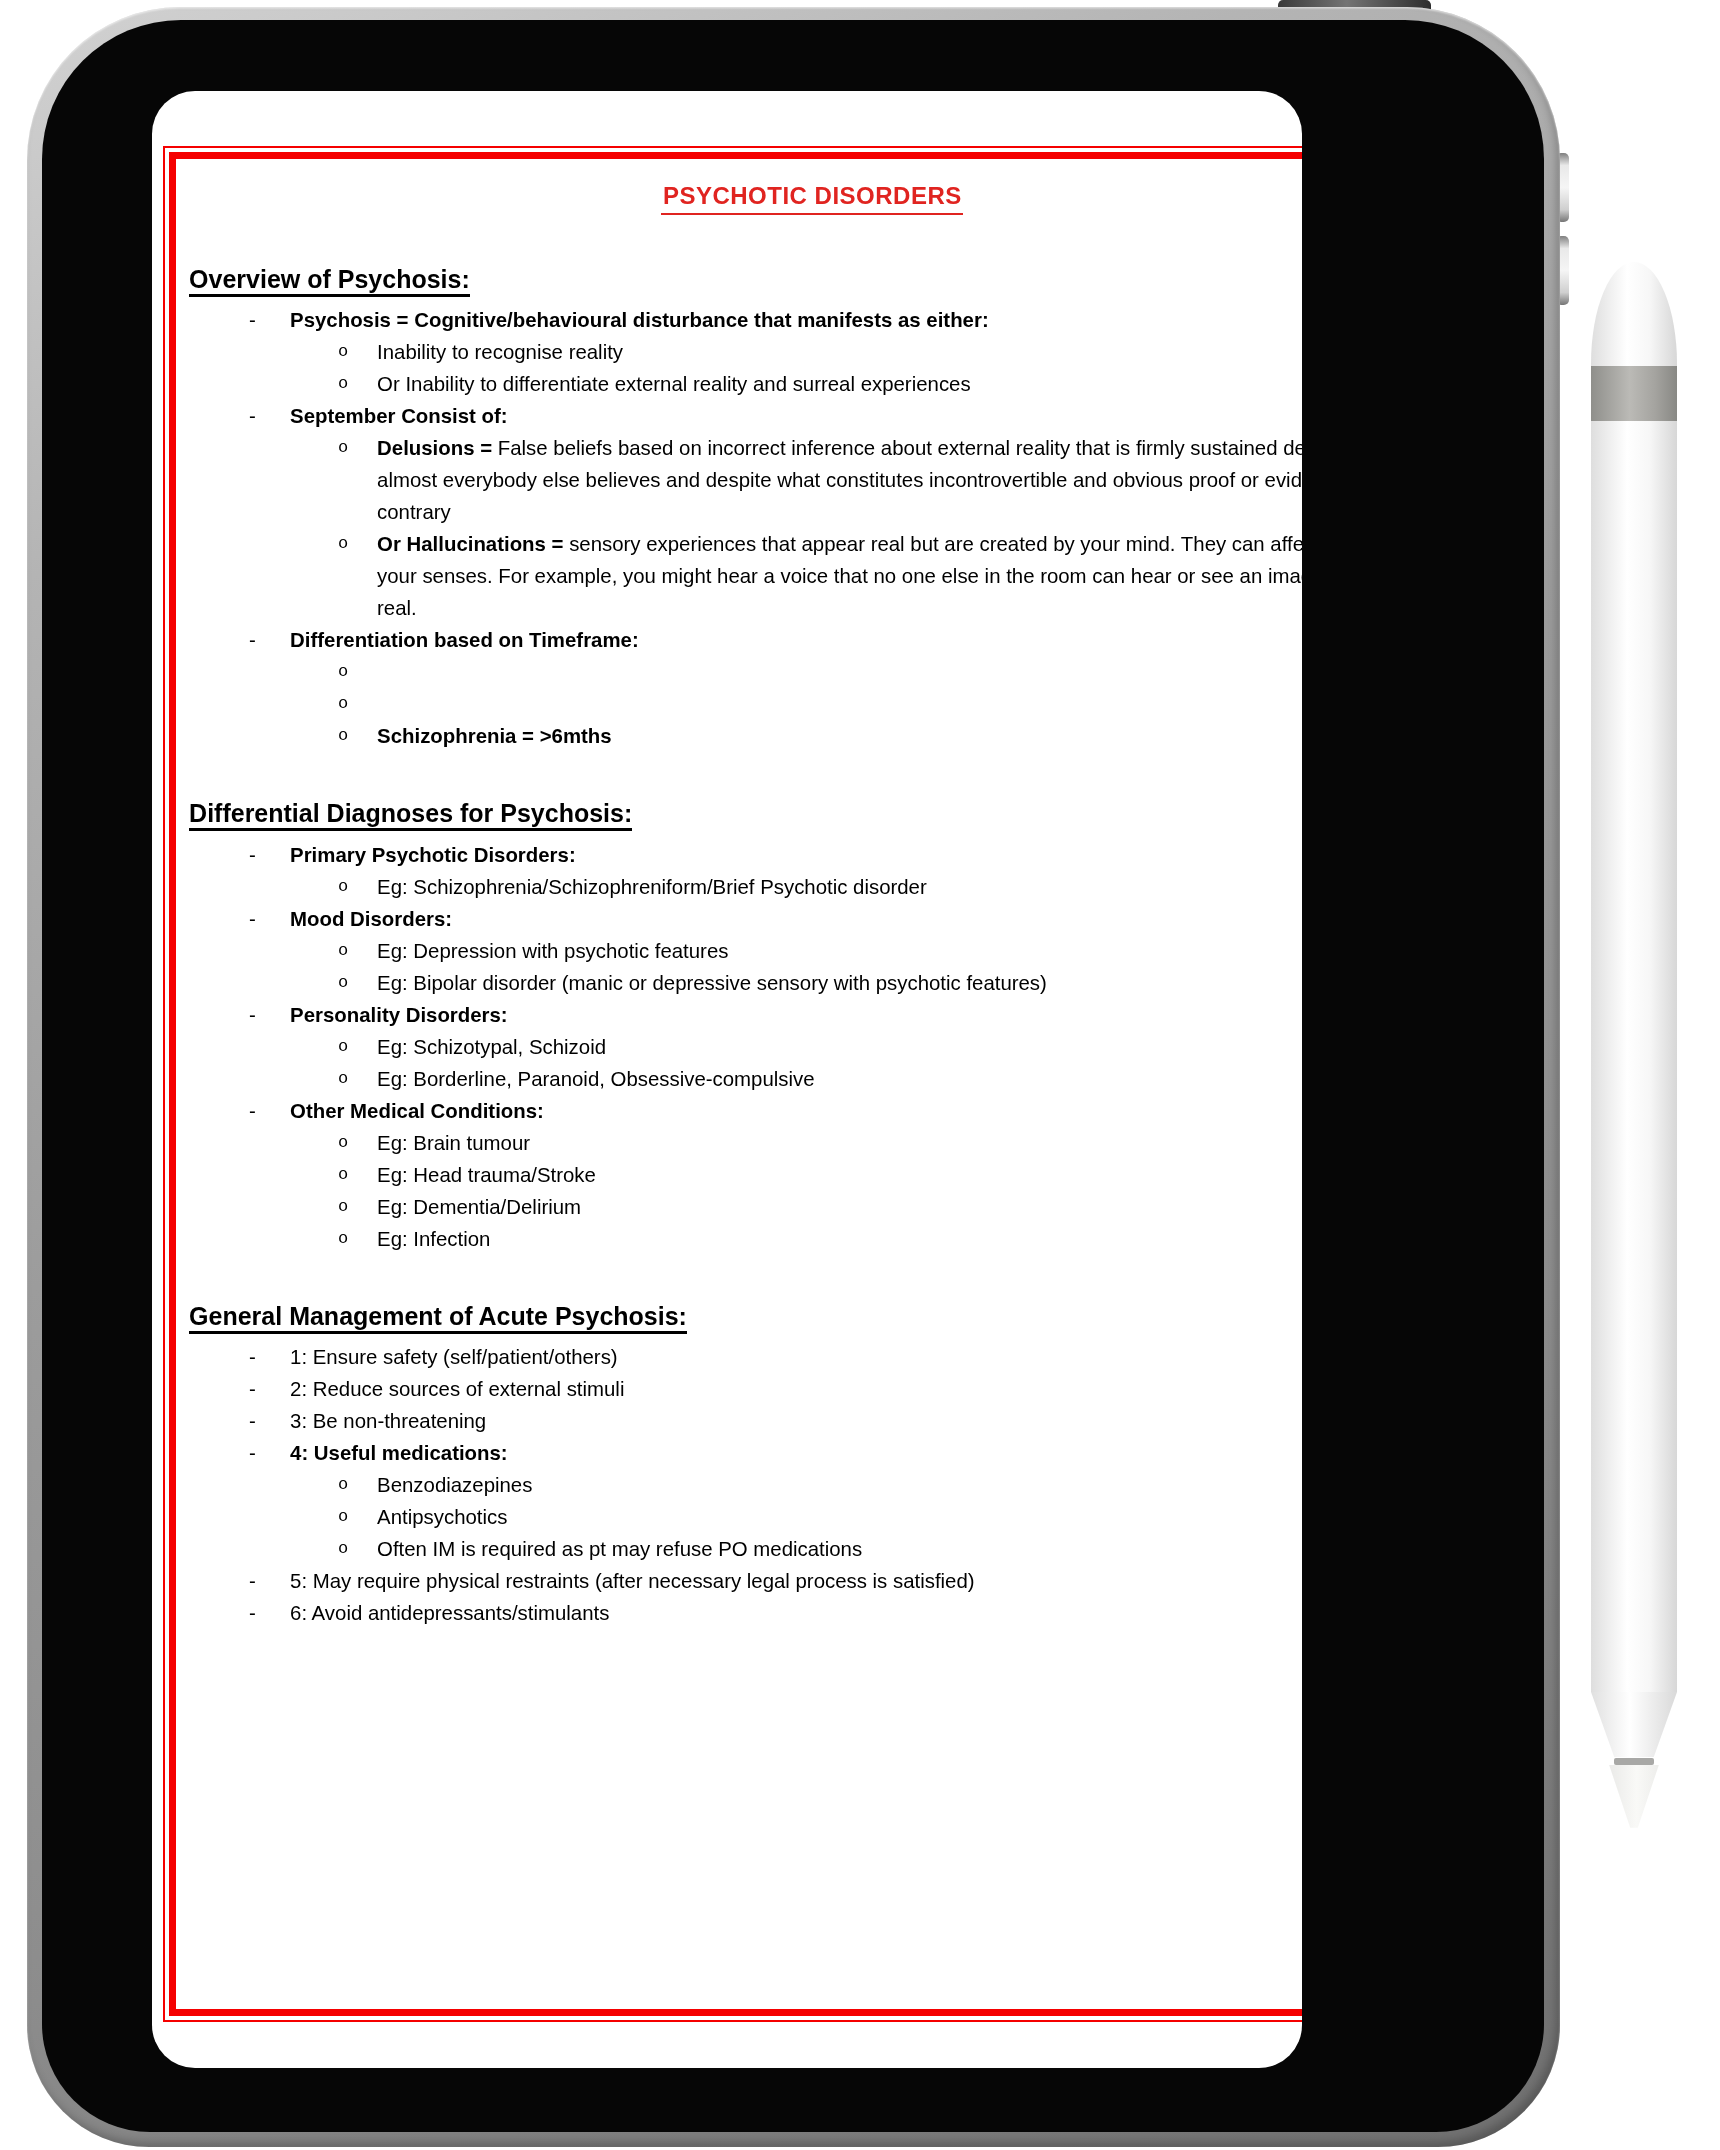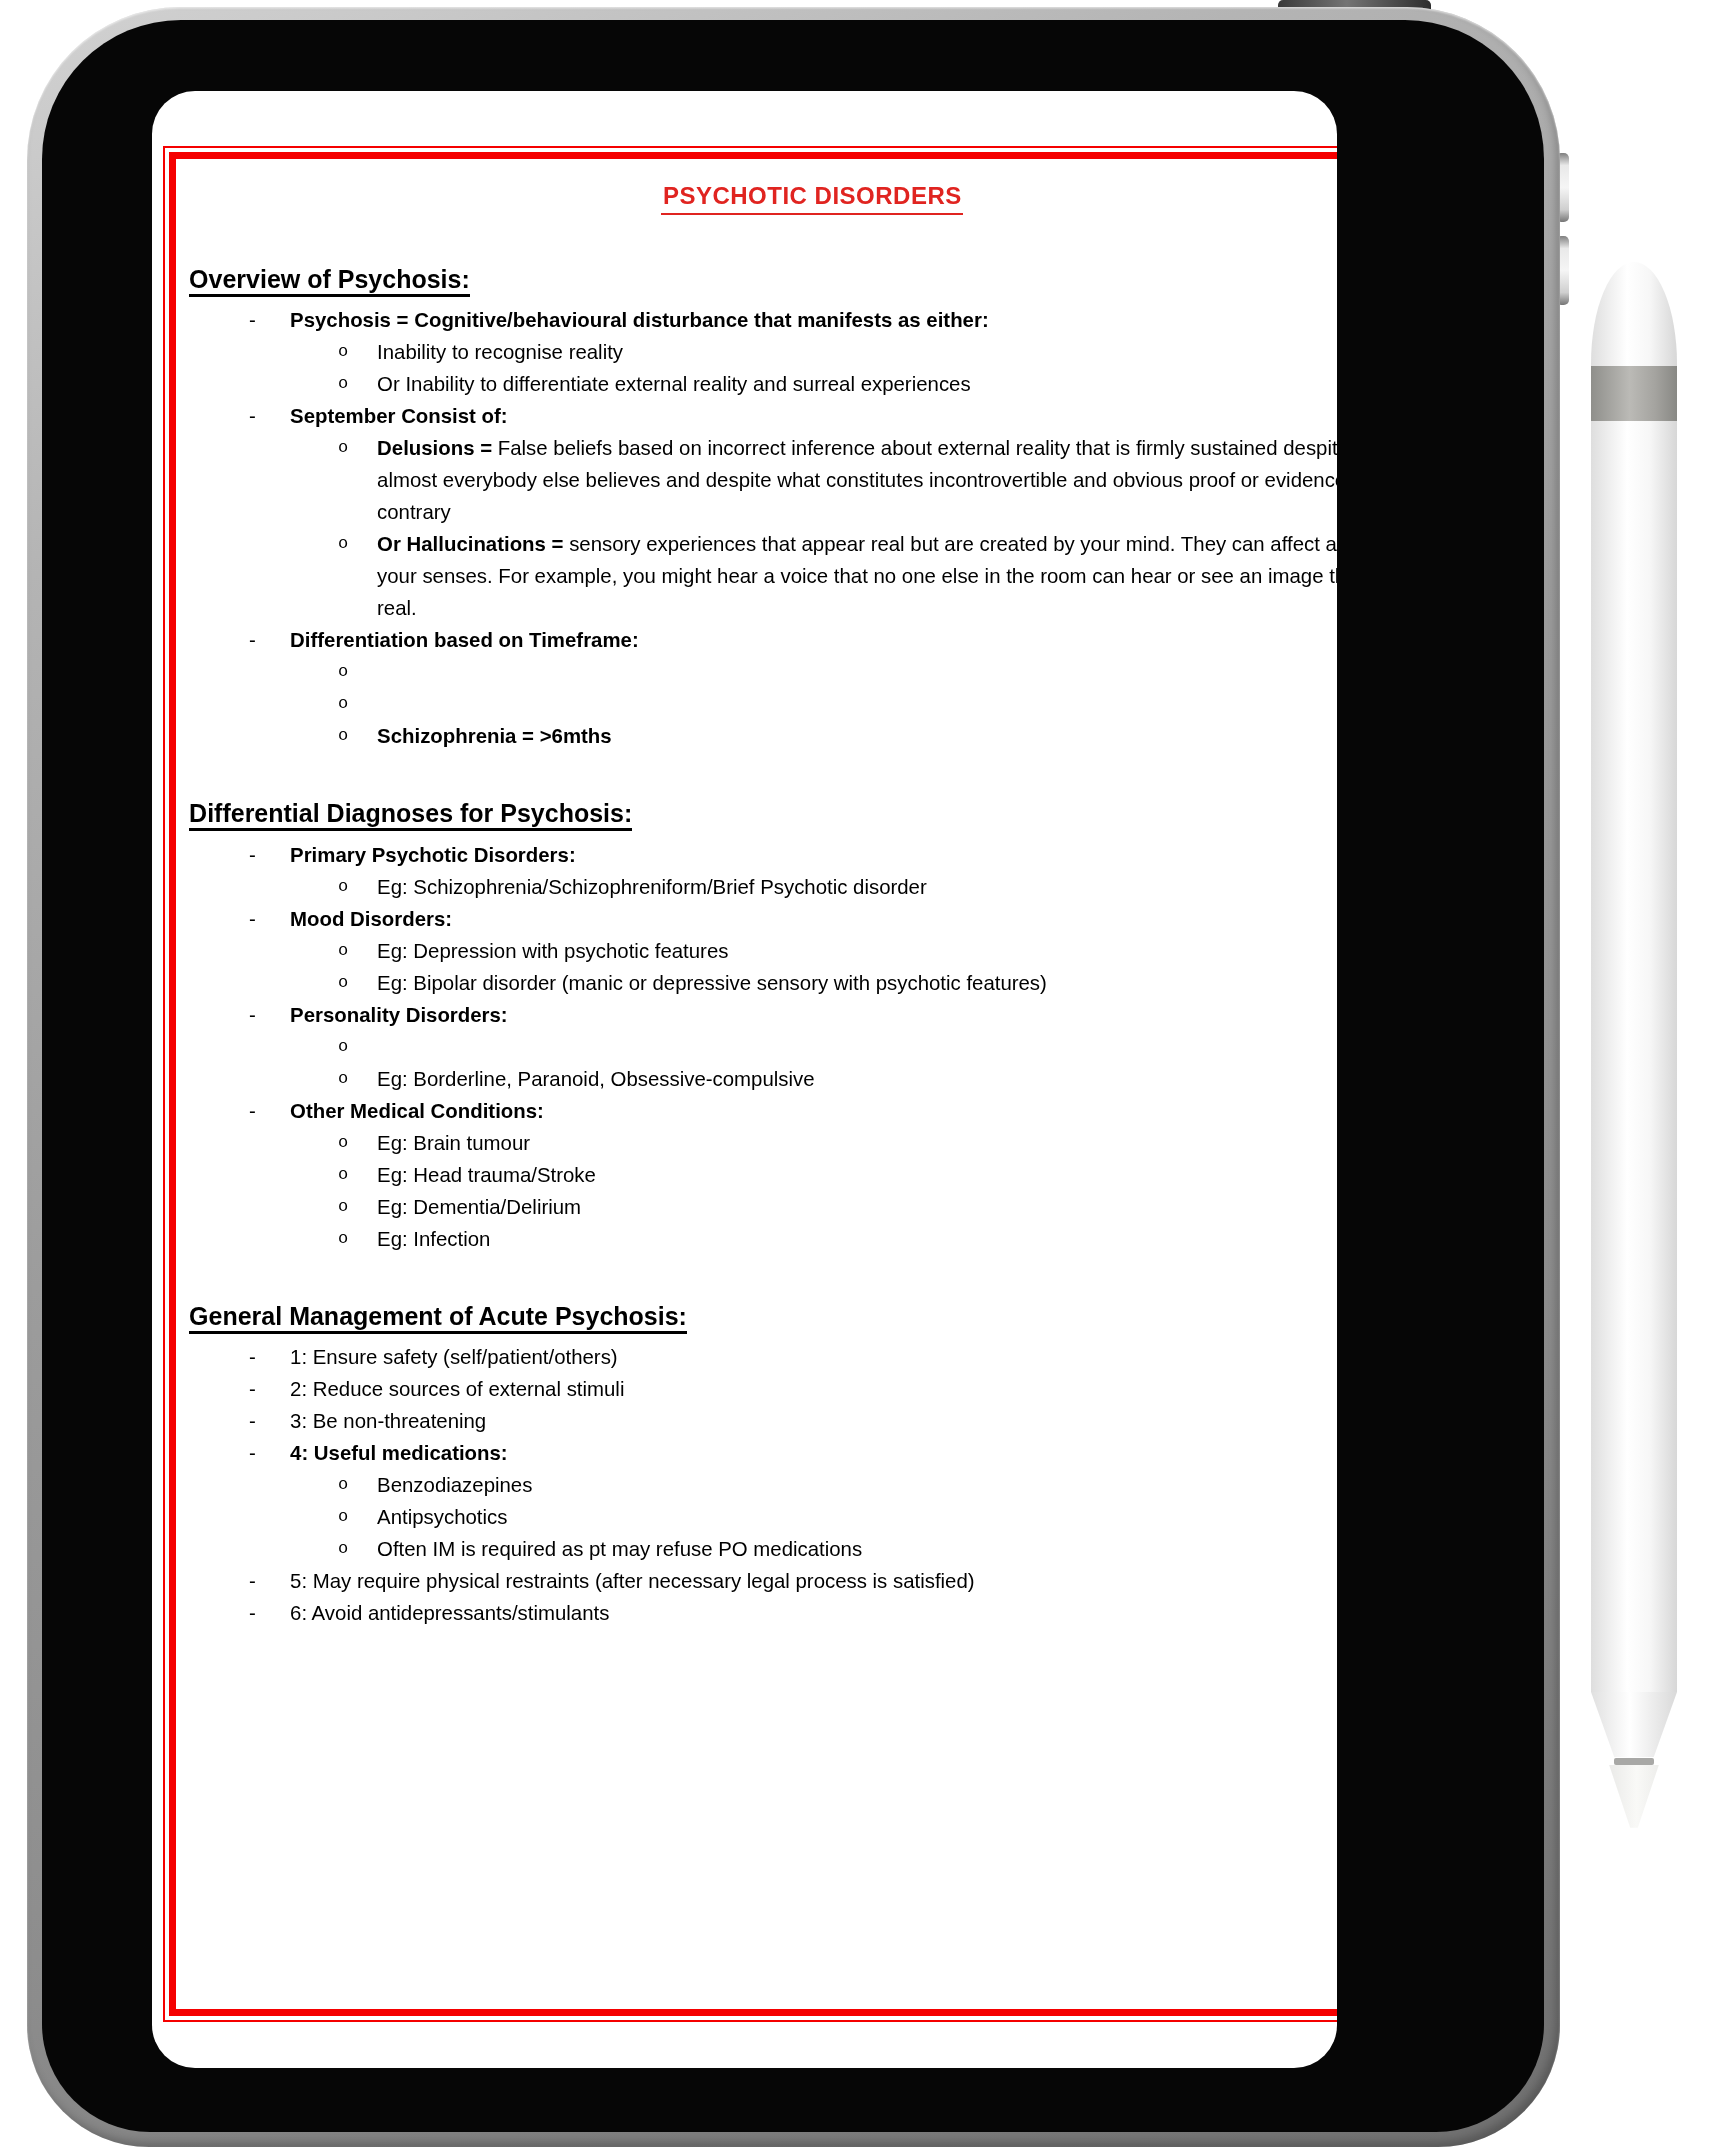--- a/index.html
+++ b/index.html
@@ -17,21 +17,21 @@
   .vol-down{left:1556px;top:236px;}
 
   
   .tablet{position:absolute;left:26.5px;top:7.1px;width:1533px;height:2140px;
     border-radius:153px 153px 122px 122px;z-index:2;
     background:linear-gradient(155deg,#d2d2d2 0%,#b4b4b4 20%,#9c9c9c 45%,#8c8c8c 70%,#6f6f6f 100%);
     box-shadow:inset 0 1.5px 2px rgba(255,255,255,.55), inset -4.1px -5.1px 8.2px rgba(0,0,0,.22);}
   .bezel{position:absolute;left:15.3px;top:13.3px;right:15.3px;bottom:15.3px;
     background:#060606;border-radius:139px 139px 108px 108px;}
   .screen{position:absolute;left:125px;top:84px;width:1150px;height:1977px;
-    background:#ffffff;border-radius:43px;overflow:hidden;padding-left:35px;}
+    background:#ffffff;border-radius:43px;overflow:hidden;}
 
   
   .doc-outer{position:absolute;left:11.2px;top:55px;width:1315px;height:1872px;
     border:2px solid #f50000;}
   .doc-inner{position:absolute;left:4.1px;top:4.1px;right:4.1px;bottom:4.1px;
     border:7.6px solid #f50000;}
   .doc-content{position:absolute;left:0;top:0;right:0;bottom:0;overflow:hidden;
     padding:22.4px 33px 0 13.3px;color:#000;}
 
   .title-wrap{text-align:center;margin:0 0 49px 0;}
@@ -146,20 +146,21 @@
                 <div class="item l2">
                   <span class="marker">o</span>
                   <span class="txt"><span>Eg: Bipolar disorder (manic or depressive sensory with psychotic features)</span></span>
                 </div>
                 <div class="item l1">
                   <span class="marker">-</span>
                   <span class="txt"><span class="b">Personality Disorders:</span></span>
                 </div>
                 <div class="item l2">
                   <span class="marker">o</span>
+                  <span class="txt"><span>Eg: Schizotypal, Schizoid</span></span>
                 </div>
                 <div class="item l2">
                   <span class="marker">o</span>
                   <span class="txt"><span>Eg: Borderline, Paranoid, Obsessive-compulsive</span></span>
                 </div>
                 <div class="item l1">
                   <span class="marker">-</span>
                   <span class="txt"><span class="b">Other Medical Conditions:</span></span>
                 </div>
                 <div class="item l2">

